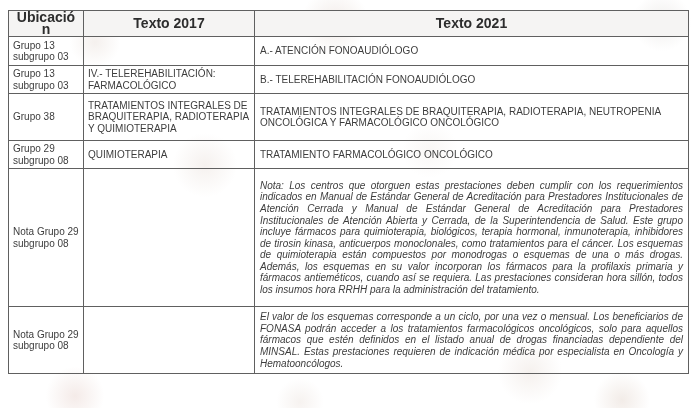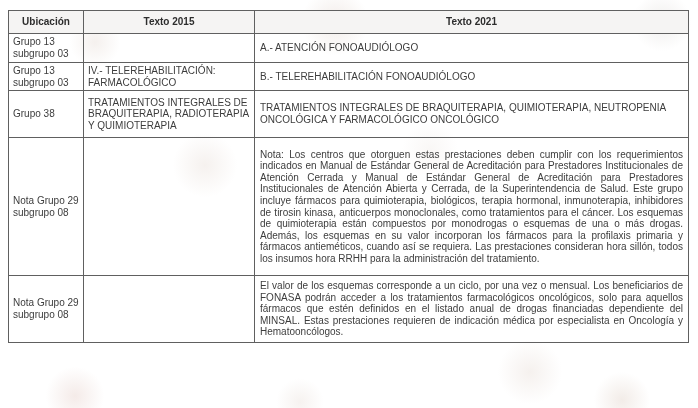--- a/index.html
+++ b/index.html
@@ -48,31 +48,32 @@
     font-size: 10px;
     line-height: 11.6px;
     color: #3d3d3d;
     overflow: hidden;
     text-align: left;
     word-wrap: break-word;
   }
   .cmp th {
     font-weight: bold;
     text-align: center;
-    font-size: 10px;
+    font-size: 14px;
     color: #2d2d2d;
     background: #f5f4f3;
     margin-left: 17px;
   }
   .cmp td.cell-2025 { padding-left: 5px; padding-right: 5px; }
   .cmp td.justify {
     text-align: justify;
     text-justify: inter-word;
     padding-top: 2px;
     padding-bottom: 2px;
+    font-style: italic;
   }
   tr.hdr { height: 23px; }
   tr.r1  { height: 29px; }
   tr.r2  { height: 28px; }
   tr.r3  { height: 47px; }
   tr.r4  { height: 27px; }
   tr.r5  { height: 28px; }
   tr.r6  { height: 138px; }
   tr.r7  { height: 67px; }
 </style>
@@ -83,39 +84,44 @@
 
 <table class="cmp">
   <colgroup>
     <col class="c1">
       <col class="c2">
       <col class="c3">
   </colgroup>
   <thead>
     <tr class="hdr">
       <th>Ubicación</th>
-      <th>Texto 2015</th>
+      <th>Texto 2017</th>
       <th>Texto 2021</th>
     </tr>
   </thead>
   <tbody>
     <tr class="r1">
       <td class="cell-ubic">Grupo 13 subgrupo 03</td>
       <td class="cell-2024"></td>
       <td class="cell-2025">A.- ATENCIÓN FONOAUDIÓLOGO</td>
     </tr>
     <tr class="r2">
       <td class="cell-ubic">Grupo 13 subgrupo 03</td>
       <td class="cell-2024">IV.- TELEREHABILITACIÓN: FARMACOLÓGICO</td>
       <td class="cell-2025">B.- TELEREHABILITACIÓN FONOAUDIÓLOGO</td>
     </tr>
     <tr class="r3">
       <td class="cell-ubic">Grupo 38</td>
       <td class="cell-2024">TRATAMIENTOS INTEGRALES DE BRAQUITERAPIA, RADIOTERAPIA Y QUIMIOTERAPIA</td>
-      <td class="cell-2025">TRATAMIENTOS INTEGRALES DE BRAQUITERAPIA, QUIMIOTERAPIA, NEUTROPENIA ONCOLÓGICA Y FARMACOLÓGICO ONCOLÓGICO</td>
+      <td class="cell-2025">TRATAMIENTOS INTEGRALES DE BRAQUITERAPIA, RADIOTERAPIA, NEUTROPENIA ONCOLÓGICA Y FARMACOLÓGICO ONCOLÓGICO</td>
+    </tr>
+    <tr class="r5">
+      <td class="cell-ubic">Grupo 29 subgrupo 08</td>
+      <td class="cell-2024">QUIMIOTERAPIA</td>
+      <td class="cell-2025">TRATAMIENTO FARMACOLÓGICO ONCOLÓGICO</td>
     </tr>
     <tr class="r6">
       <td class="cell-ubic">Nota Grupo 29 subgrupo 08</td>
       <td class="cell-2024"></td>
       <td class="cell-2025 justify">Nota: Los centros que otorguen estas prestaciones deben cumplir con los requerimientos indicados en Manual de Estándar General de Acreditación para Prestadores Institucionales de Atención Cerrada y Manual de Estándar General de Acreditación para Prestadores Institucionales de Atención Abierta y Cerrada, de la Superintendencia de Salud. Este grupo incluye fármacos para quimioterapia, biológicos, terapia hormonal, inmunoterapia, inhibidores de tirosin kinasa, anticuerpos monoclonales, como tratamientos para el cáncer. Los esquemas de quimioterapia están compuestos por monodrogas o esquemas de una o más drogas. Además, los esquemas en su valor incorporan los fármacos para la profilaxis primaria y fármacos antieméticos, cuando así se requiera. Las prestaciones consideran hora sillón, todos los insumos hora RRHH para la administración del tratamiento.</td>
     </tr>
     <tr class="r7">
       <td class="cell-ubic">Nota Grupo 29 subgrupo 08</td>
       <td class="cell-2024"></td>
       <td class="cell-2025 justify">El valor de los esquemas corresponde a un ciclo, por una vez o mensual. Los beneficiarios de FONASA podrán acceder a los tratamientos farmacológicos oncológicos, solo para aquellos fármacos que estén definidos en el listado anual de drogas financiadas dependiente del MINSAL. Estas prestaciones requieren de indicación médica por especialista en Oncología y Hematooncólogos.</td>

